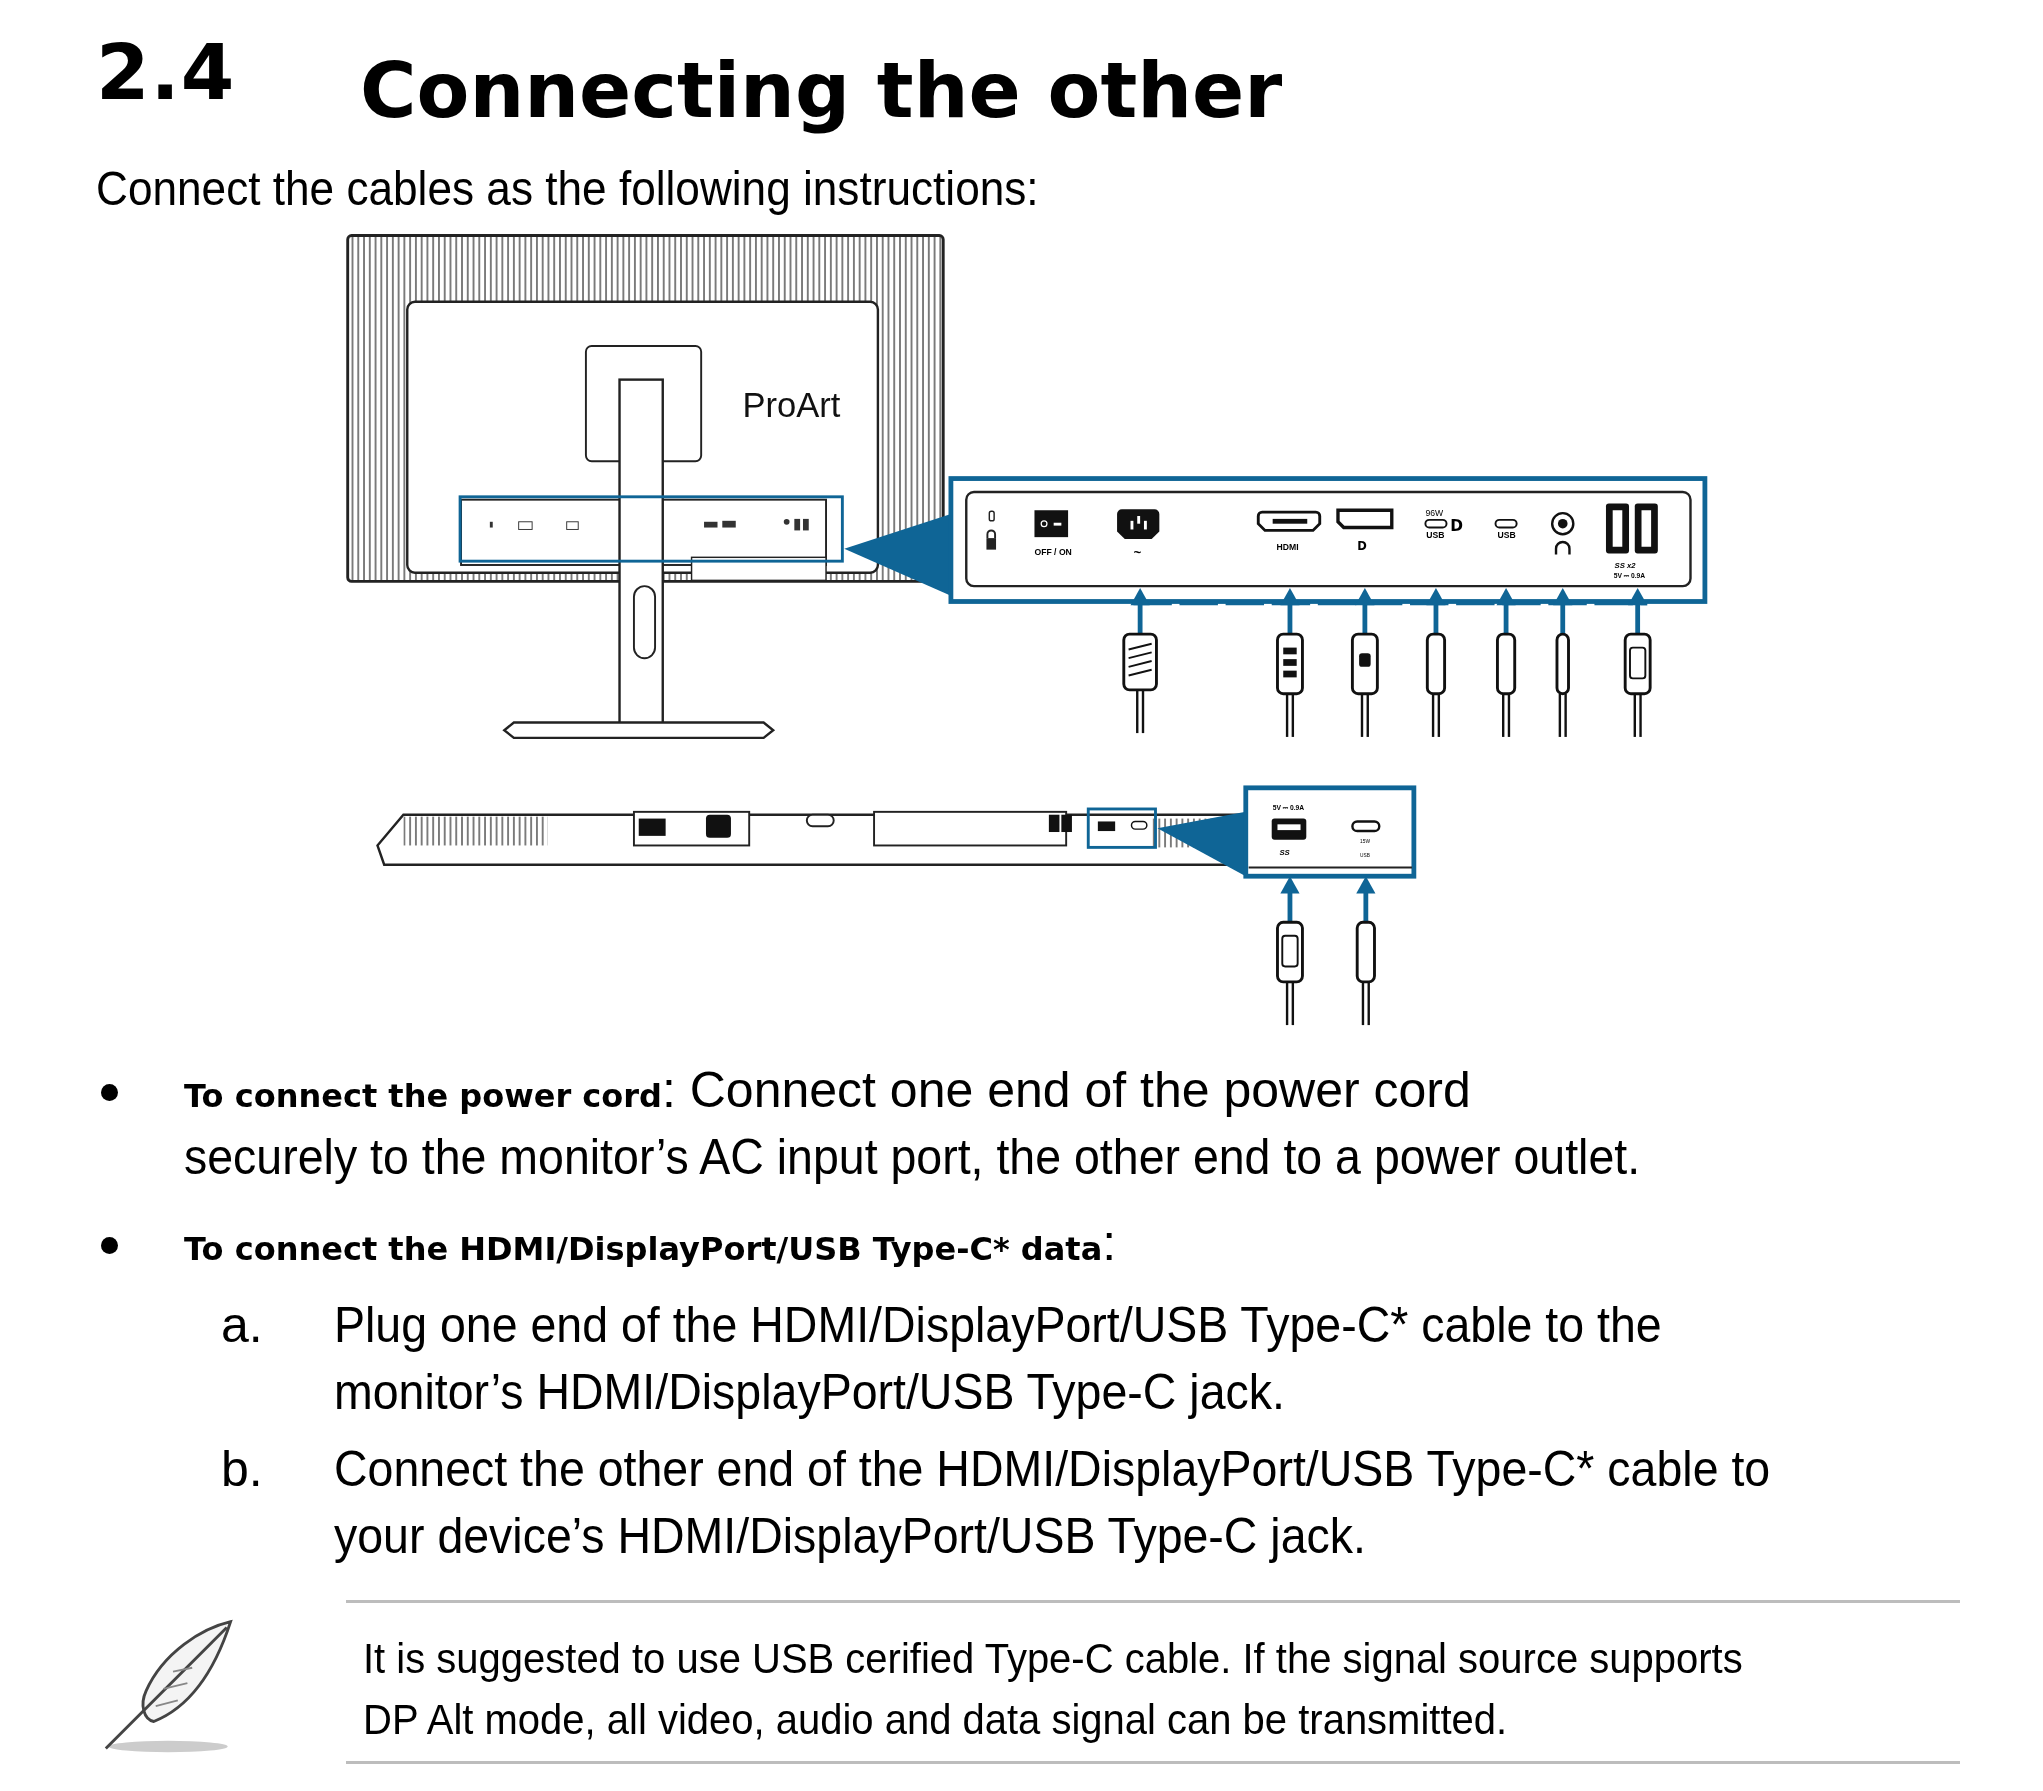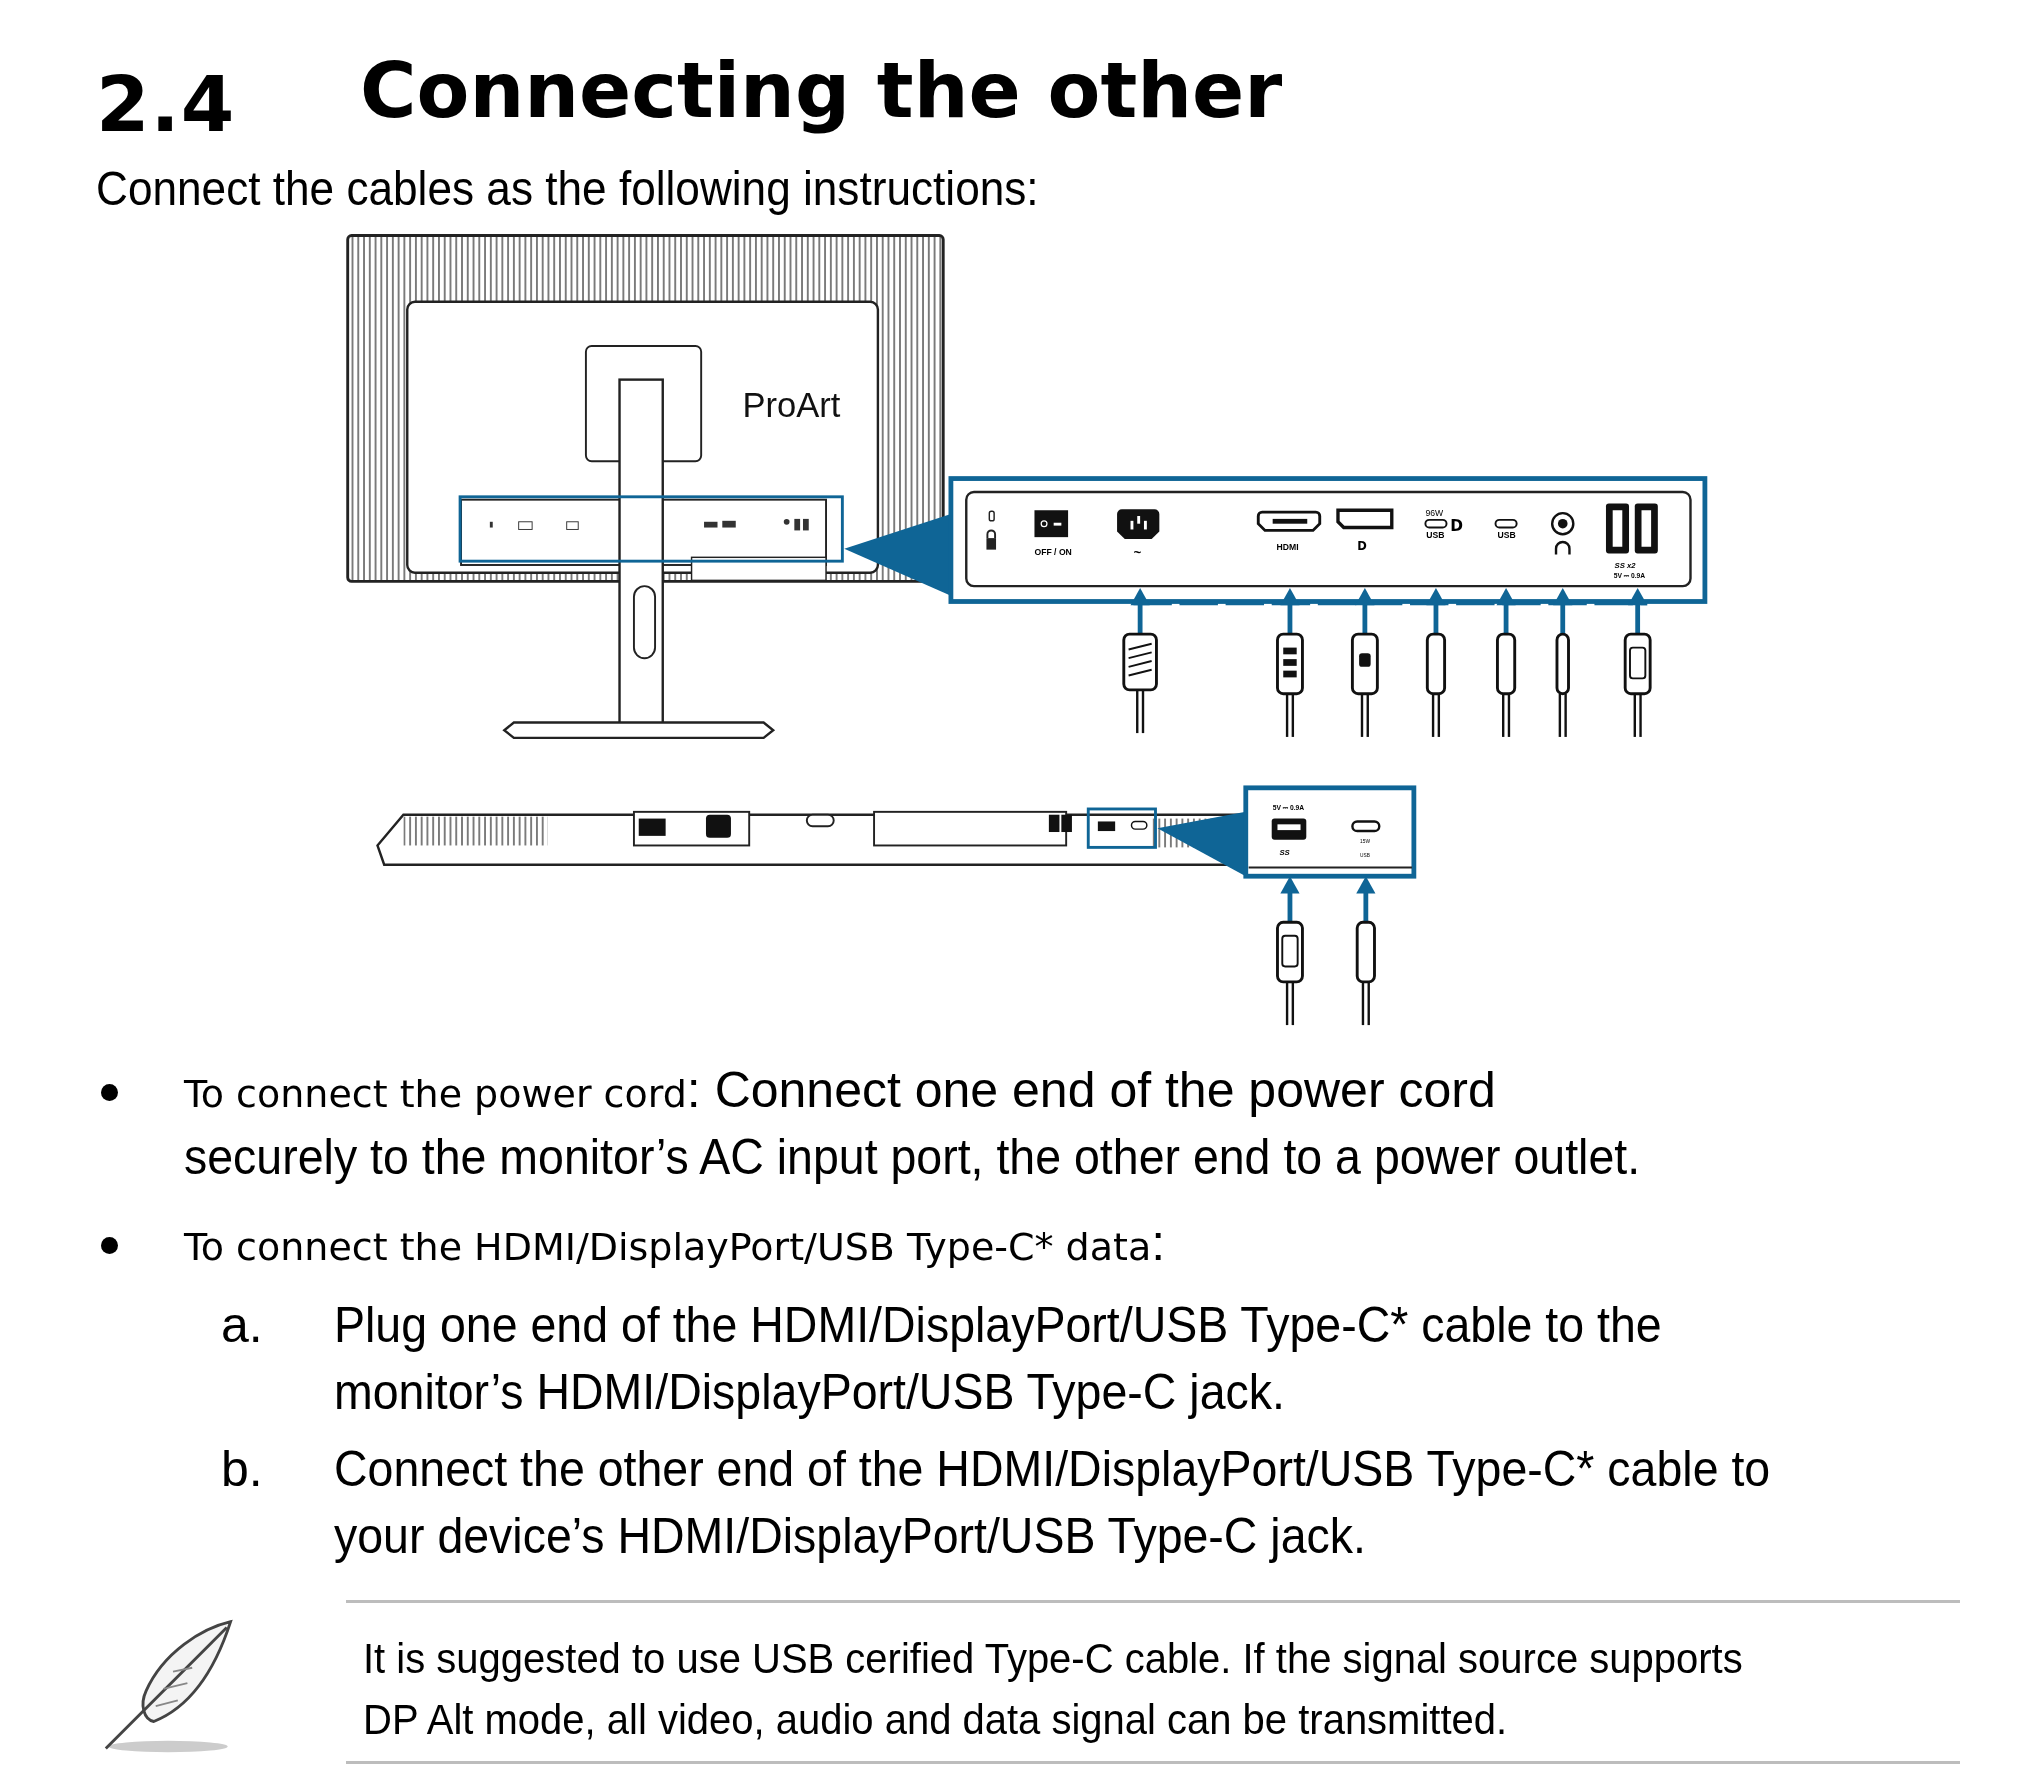--- a/index.html
+++ b/index.html
@@ -1,24 +1,24 @@
 <!DOCTYPE html>
 <html><head>
 <meta charset="utf-8">
 <style>
   html,body{margin:0;padding:0;background:#fff;}
   body{width:2043px;height:1792px;position:relative;overflow:hidden;color:#000;font-family:"Liberation Sans",sans-serif;}
   .abs{position:absolute;}
-  #sec-num{left:96px;top:60px;font-family:"DejaVu Sans",sans-serif;font-weight:bold;font-size:77px;letter-spacing:1px;}
+  #sec-num{left:96px;top:28px;font-family:"DejaVu Sans",sans-serif;font-weight:bold;font-size:77px;letter-spacing:1px;}
   #sec-title{left:360px;top:46px;font-family:"DejaVu Sans",sans-serif;font-weight:bold;font-size:77px;}
   #intro{left:96px;top:161px;font-size:48px;transform:scaleX(0.92);transform-origin:left;}
   #figure{left:0;top:0;width:2043px;height:1057px;}
   .b-dot{position:absolute;width:17.3px;height:17.3px;border-radius:50%;background:#000;}
   .bl{position:absolute;font-size:50px;line-height:67px;transform-origin:left;}
-  .bh{font-family:"DejaVu Sans",sans-serif;font-weight:normal;font-size:38px;}
+  .bh{font-family:"DejaVu Sans",sans-serif;font-weight:bold;font-size:32px;}
   .lst{position:absolute;font-size:50px;line-height:67px;}
   .note-line{position:absolute;left:346px;width:1614px;height:2.9px;background:#bdbdbd;}
   .note{position:absolute;left:363px;font-size:43px;line-height:61px;}
 </style>
 </head>
 <body>
 
 <div class="abs" id="sec-num">2.4</div>
 <div class="abs" id="sec-title">Connecting the other</div>
 <div class="abs" id="intro">Connect the cables as the following instructions:</div>

